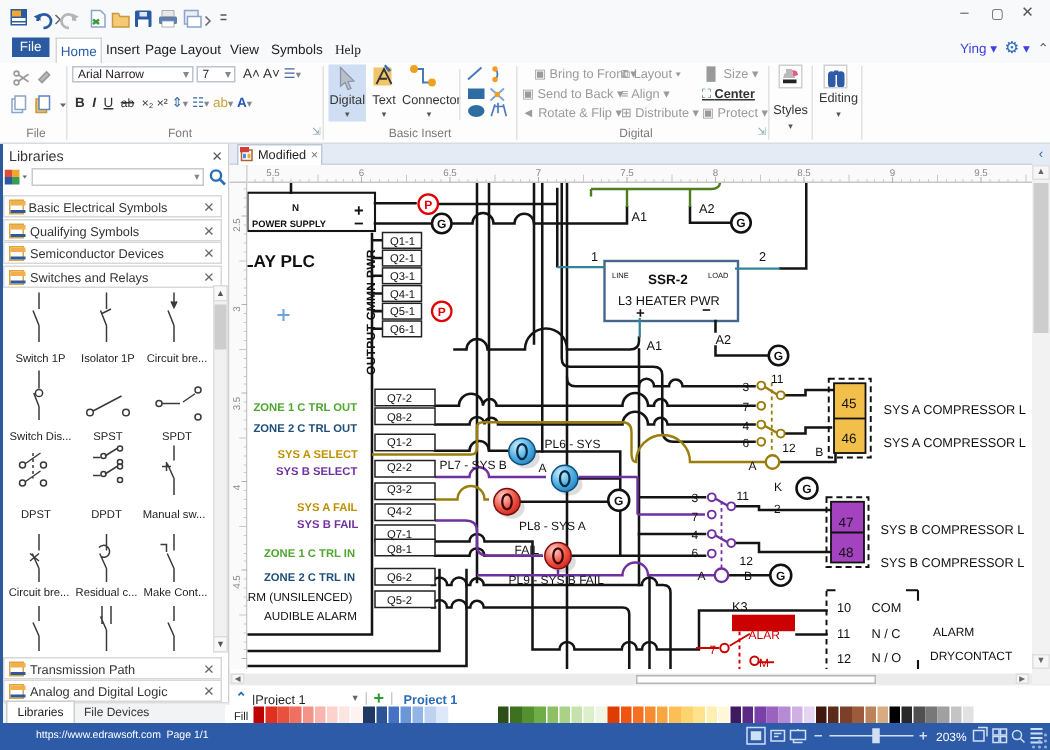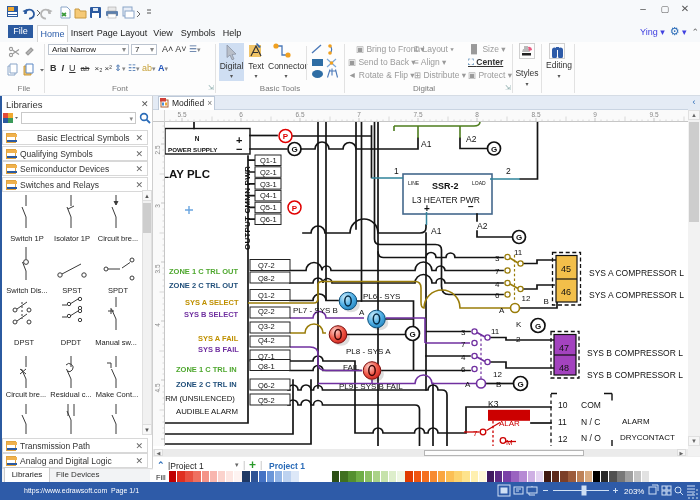--- a/index.html
+++ b/index.html
@@ -88,21 +88,21 @@
   <div class="abs winbtn" style="right:50px;">–</div>
   <div class="abs winbtn" style="right:28px;font-size:9px;">▢</div>
   <div class="abs winbtn" style="right:8px;">✕</div>
   <div id="menurow" class="abs"></div>
   <div id="filebtn" class="abs">File</div>
   <div id="hometab" class="abs mtab" style="left:37px;width:31px;">Home</div>
   <div class="abs mtab" style="left:69px;width:26px;">Insert</div>
   <div class="abs mtab" style="left:96px;width:52px;">Page Layout</div>
   <div class="abs mtab" style="left:150px;width:26px;">View</div>
   <div class="abs mtab" style="left:179px;width:38px;">Symbols</div>
-  <div class="abs mtab" style="left:219px;width:26px;">Help</div>
+  <div class="abs mtab" style="left:219px;width:26px;font-family:Liberation Serif, serif;">Help</div>
   <div id="ribbon" class="abs"></div>
   <div id="ying" class="abs">Ying ▾&nbsp;&nbsp;<span style="color:#2b6cb8;font-size:11px;">⚙</span> ▾&nbsp;&nbsp;<span style="color:#666;">⌃</span></div>
 
   <svg class="abs" style="left:4px;top:44px;" width="42" height="34" viewBox="0 0 42 34">
     <g stroke="#9a9a9a" fill="none" stroke-width="1.1">
       <circle cx="7" cy="5" r="1.6"></circle>
         <circle cx="7" cy="11" r="1.6"></circle>
         <path d="M8.5 6 L15 10.5 M8.5 10 L15 5.5"></path>
       <path d="M22 9 l5 -5 2 2 -5 5 z" fill="#b9b9b9" stroke="#999"></path>
     </g>
@@ -158,21 +158,21 @@
     <path d="M2 9 L11 1" stroke="#4a78b8" stroke-width="1.3"></path>
     <path d="M20 2 a4.5 4.5 0 0 1 0 7" fill="none" stroke="#4a78b8" stroke-width="1.2"></path>
       <circle cx="20" cy="2" r="1.8" fill="#f0a020"></circle>
       <circle cx="20" cy="9" r="1.8" fill="#f0a020"></circle>
     <rect x="2" y="15" width="11" height="7" fill="#2e6da4"></rect>
     <path d="M17 15 L26 23 M26 15 L17 23" stroke="#7aa7d8" stroke-width="1.2"></path>
       <circle cx="21.5" cy="19" r="1.8" fill="#f0a020"></circle>
     <ellipse cx="7.5" cy="30" rx="5.5" ry="4" fill="#2e6da4"></ellipse>
     <path d="M19 27 h7 M22 24.5 v7 M20 25.5 l-2.5 8 M25.5 25.5 l2 8" stroke="#4a78b8" stroke-width="1.1" fill="none"></path>
   </svg>
-  <div class="abs rlabel" style="left:250px;width:60px;">Basic Tools</div>
+  <div class="abs rlabel" style="left:250px;width:60px;">Basic Insert</div>
   <div class="abs rsep" style="left:344px;"></div>
 
   <div class="abs rtxt" style="left:356px;top:44px;">▣ Bring to Front ▾</div>
   <div class="abs rtxt" style="left:348px;top:57px;">▣ Send to Back ▾</div>
   <div class="abs rtxt" style="left:348px;top:70px;">◄ Rotate &amp; Flip ▾</div>
   <div class="abs rtxt" style="left:414px;top:44px;">⧉ Layout ▾</div>
   <div class="abs rtxt" style="left:414px;top:57px;">≡ Align ▾</div>
   <div class="abs rtxt" style="left:414px;top:70px;">⊞ Distribute ▾</div>
   <div class="abs rtxt" style="left:468px;top:44px;">▐▌ Size ▾</div>
   <div class="abs rtxt rdark" style="left:468px;top:57px;"><span style="color:#2e6da4;">⛶</span> <b>Center</b></div>
@@ -217,21 +217,21 @@
   <div class="abs" style="left:21px;top:112px;width:115px;height:12px;border:1px solid #c9c9c9;background:#fff;">
       <span style="float:right;color:#888;font-size:7px;line-height:11px;margin-right:2px;">▾</span>
     </div>
   <svg class="abs" style="left:139px;top:112px;" width="12" height="12" viewBox="0 0 12 12">
       <circle cx="5" cy="5" r="3.4" fill="none" stroke="#2b6cb8" stroke-width="1.6"></circle>
       <path d="M7.6 7.6 L11 11" stroke="#2b6cb8" stroke-width="1.8"></path>
     </svg>
   <div class="lhead abs" style="top:130px;"><span class="fico">
         <i></i>
         <b></b>
-      </span><span style="margin-left:34px;">Basic Electrical Symbols</span><span class="lhx">✕</span></div>
+      </span><span style="margin-left:16px;">Basic Electrical Symbols</span><span class="lhx">✕</span></div>
   <div class="lhead abs" style="top:145.5px;"><span class="fico">
         <i></i>
         <b></b>
       </span><span style="margin-left:17px;">Qualifying Symbols</span><span class="lhx">✕</span></div>
   <div class="lhead abs" style="top:161px;"><span class="fico">
         <i></i>
         <b></b>
       </span><span style="margin-left:17px;">Semiconductor Devices</span><span class="lhx">✕</span></div>
   <div class="lhead abs" style="top:176.5px;"><span class="fico">
         <i></i>

